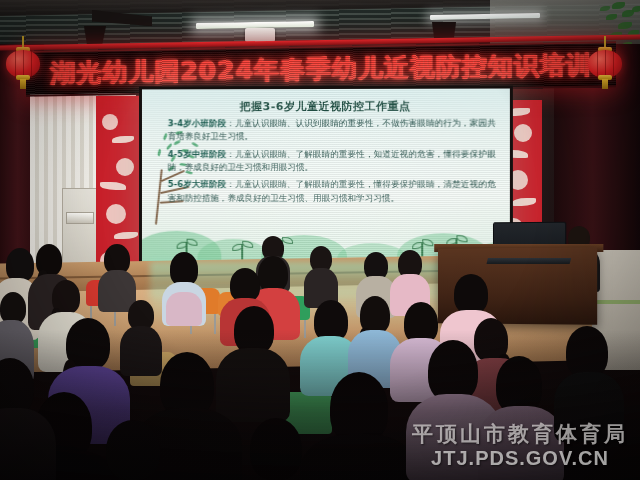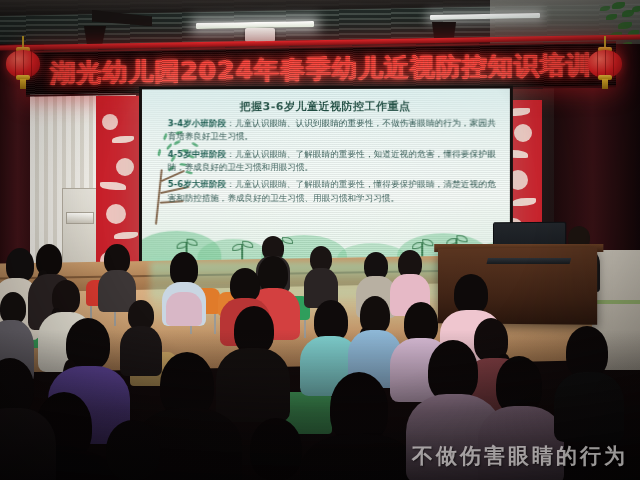--- a/index.html
+++ b/index.html
@@ -655,16 +655,17 @@
     <div class="torso" style="left:-12px;top:46px;width:70px;height:70px;background:#101010;"></div>
   </div>
   <div class="person" style="left:106px;top:420px;">
     <div class="hair" style="left:0;top:0;width:54px;height:60px;background:#0a0707;"></div>
   </div>
 
   <div class="fg-dark"></div>
   <div class="vignette"></div>
 
   <div class="watermark">
-    <div class="wm-cn">不做伤害眼睛的行为</div>
+    <div class="wm-cn">平顶山市教育体育局</div>
+    <div class="wm-en">JTJ.PDS.GOV.CN</div>
   </div>
 
 </div>
 
 </body></html>

